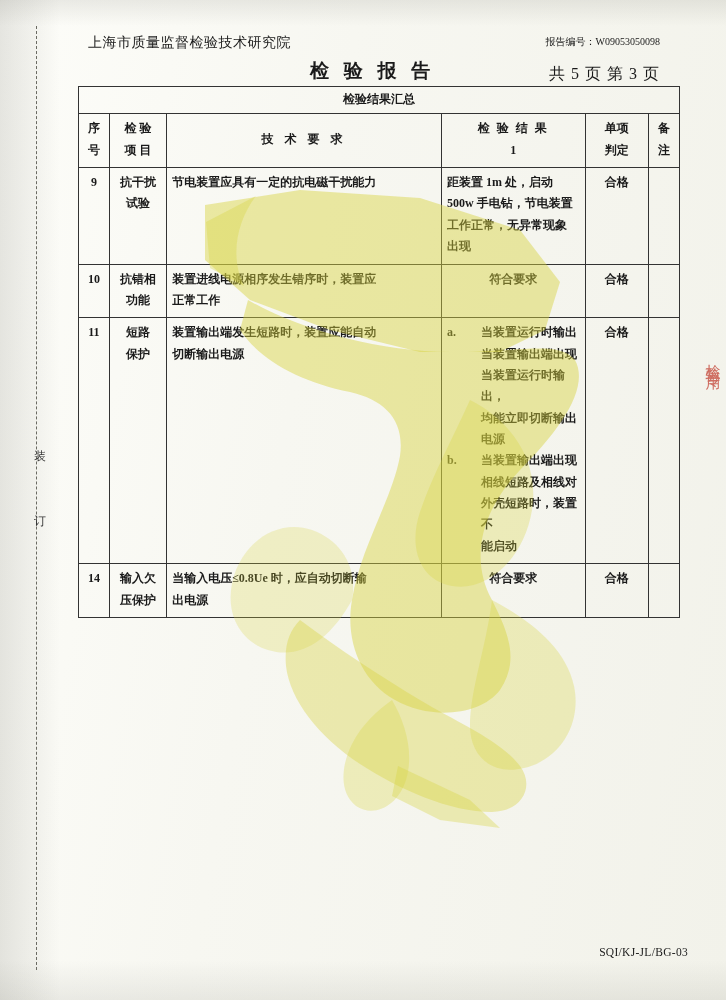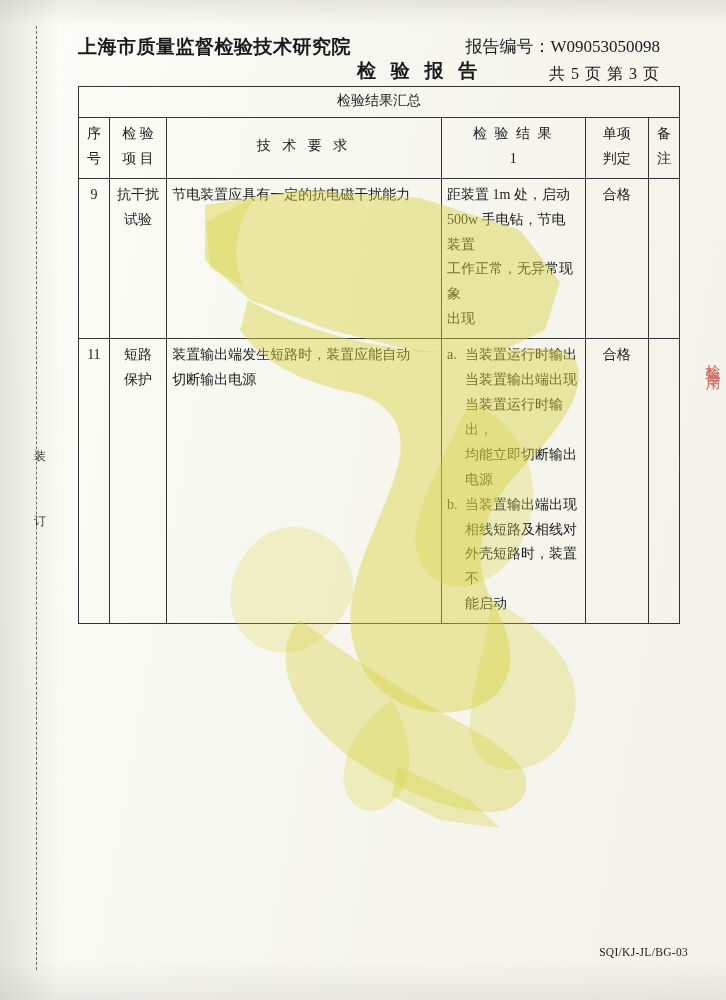--- a/index.html
+++ b/index.html
@@ -64,40 +64,39 @@
   
   .hdr {
     position: absolute;
     left: 78px;
     right: 22px;
     top: 34px;
     height: 58px;
   }
   .org-name {
     position: absolute;
-    left: 0; top: 0;
-    font-size: 19px;
-    font-weight: bold;
+    left: 10px; top: 0;
+    font-size: 14px;
+    font-weight: normal;
     letter-spacing: 0.5px;
   }
   .report-no {
     position: absolute;
     right: 44px;
     top: 1px;
-    font-size: 17px;
+    font-size: 10px;
     font-family: "Liberation Serif", serif;
   }
   .doc-title {
     position: absolute;
     left: 232px;
     top: 24px;
     font-size: 19px;
     font-weight: bold;
     letter-spacing: 5px;
-    margin-left: 47px;
   }
   .page-no {
     position: absolute;
     right: 44px;
     top: 30px;
     font-size: 16px;
     letter-spacing: 1px;
   }
 
   
@@ -107,24 +106,24 @@
     top: 86px;
     width: 602px;
   }
   table.main {
     border-collapse: collapse;
     width: 100%;
     table-layout: fixed;
   }
   table.main td, table.main th {
     border: 1px solid #333;
-    font-weight: normal;
+    font-weight: bold;
     vertical-align: top;
     padding: 4px 5px 6px 5px;
-    font-size: 14px;
+    font-size: 12px;
     line-height: 1.78;
   }
   .band {
     text-align: center;
     font-size: 12.5px;
     padding: 2px 0 3px 0 !important;
     line-height: 1.5;
   }
   .hd-center {
     text-align: center;
@@ -135,21 +134,21 @@
   .c-no    { width: 30px;  text-align: center; }
   .c-item  { width: 56px;  text-align: center; }
   .c-req   { width: 268px; }
   .c-res   { width: 140px; }
   .c-judge { width: 62px;  text-align: center; }
   .c-note  { width: 30px;  text-align: center; }
 
   .v-mid { vertical-align: middle !important; text-align: center; }
   .ctr { text-align: center; }
 
-  .req-text { display:block; }
+  .req-text { display:block;margin-left:16px; }
   .sub-list { margin: 0; padding: 0; list-style: none; }
   .sub-list li {
     display: flex;
     gap: 6px;
   }
   .sub-list li .mk { width: 12px; flex: none; }
   .sub-list li .bd { flex: 1; }
 
   .spaced { letter-spacing: 4px; }
   .spaced2 { letter-spacing: 2px; }
@@ -258,20 +257,36 @@
           <td>
             <div>距装置 1m 处，启动</div>
             <div>500w 手电钻，节电装置</div>
             <div>工作正常，无异常现象</div>
             <div>出现</div>
           </td>
           <td class="ctr">合格</td>
           <td class="ctr"></td>
         </tr>
 
+        <tr>
+          <td class="ctr">10</td>
+          <td class="ctr">
+            <div>抗错相</div>
+            <div>功能</div>
+          </td>
+          <td>
+            <div>装置进线电源相序发生错序时，装置应</div>
+            <div>正常工作</div>
+          </td>
+          <td class="ctr">
+            <div>符合要求</div>
+          </td>
+          <td class="ctr">合格</td>
+          <td class="ctr"></td>
+        </tr>
 
         <tr>
           <td class="ctr">11</td>
           <td class="ctr">
             <div>短路</div>
             <div>保护</div>
           </td>
           <td>
             <div>装置输出端发生短路时，装置应能自动</div>
             <div>切断输出电源</div>
@@ -298,20 +313,36 @@
                 </span>
               </li>
             </ul>
           </td>
           <td class="ctr">合格</td>
           <td class="ctr"></td>
         </tr>
 
 
 
+        <tr>
+          <td class="ctr">14</td>
+          <td class="ctr">
+            <div>输入欠</div>
+            <div>压保护</div>
+          </td>
+          <td>
+            <div>当输入电压≤0.8Ue 时，应自动切断输</div>
+            <div>出电源</div>
+          </td>
+          <td class="ctr">
+            <div>符合要求</div>
+          </td>
+          <td class="ctr">合格</td>
+          <td class="ctr"></td>
+        </tr>
 
 
       </tbody>
     </table>
   </div>
 
   <div class="stamp">检验专用</div>
 
   <div class="footer-code">SQI/KJ-JL/BG-03</div>
 

